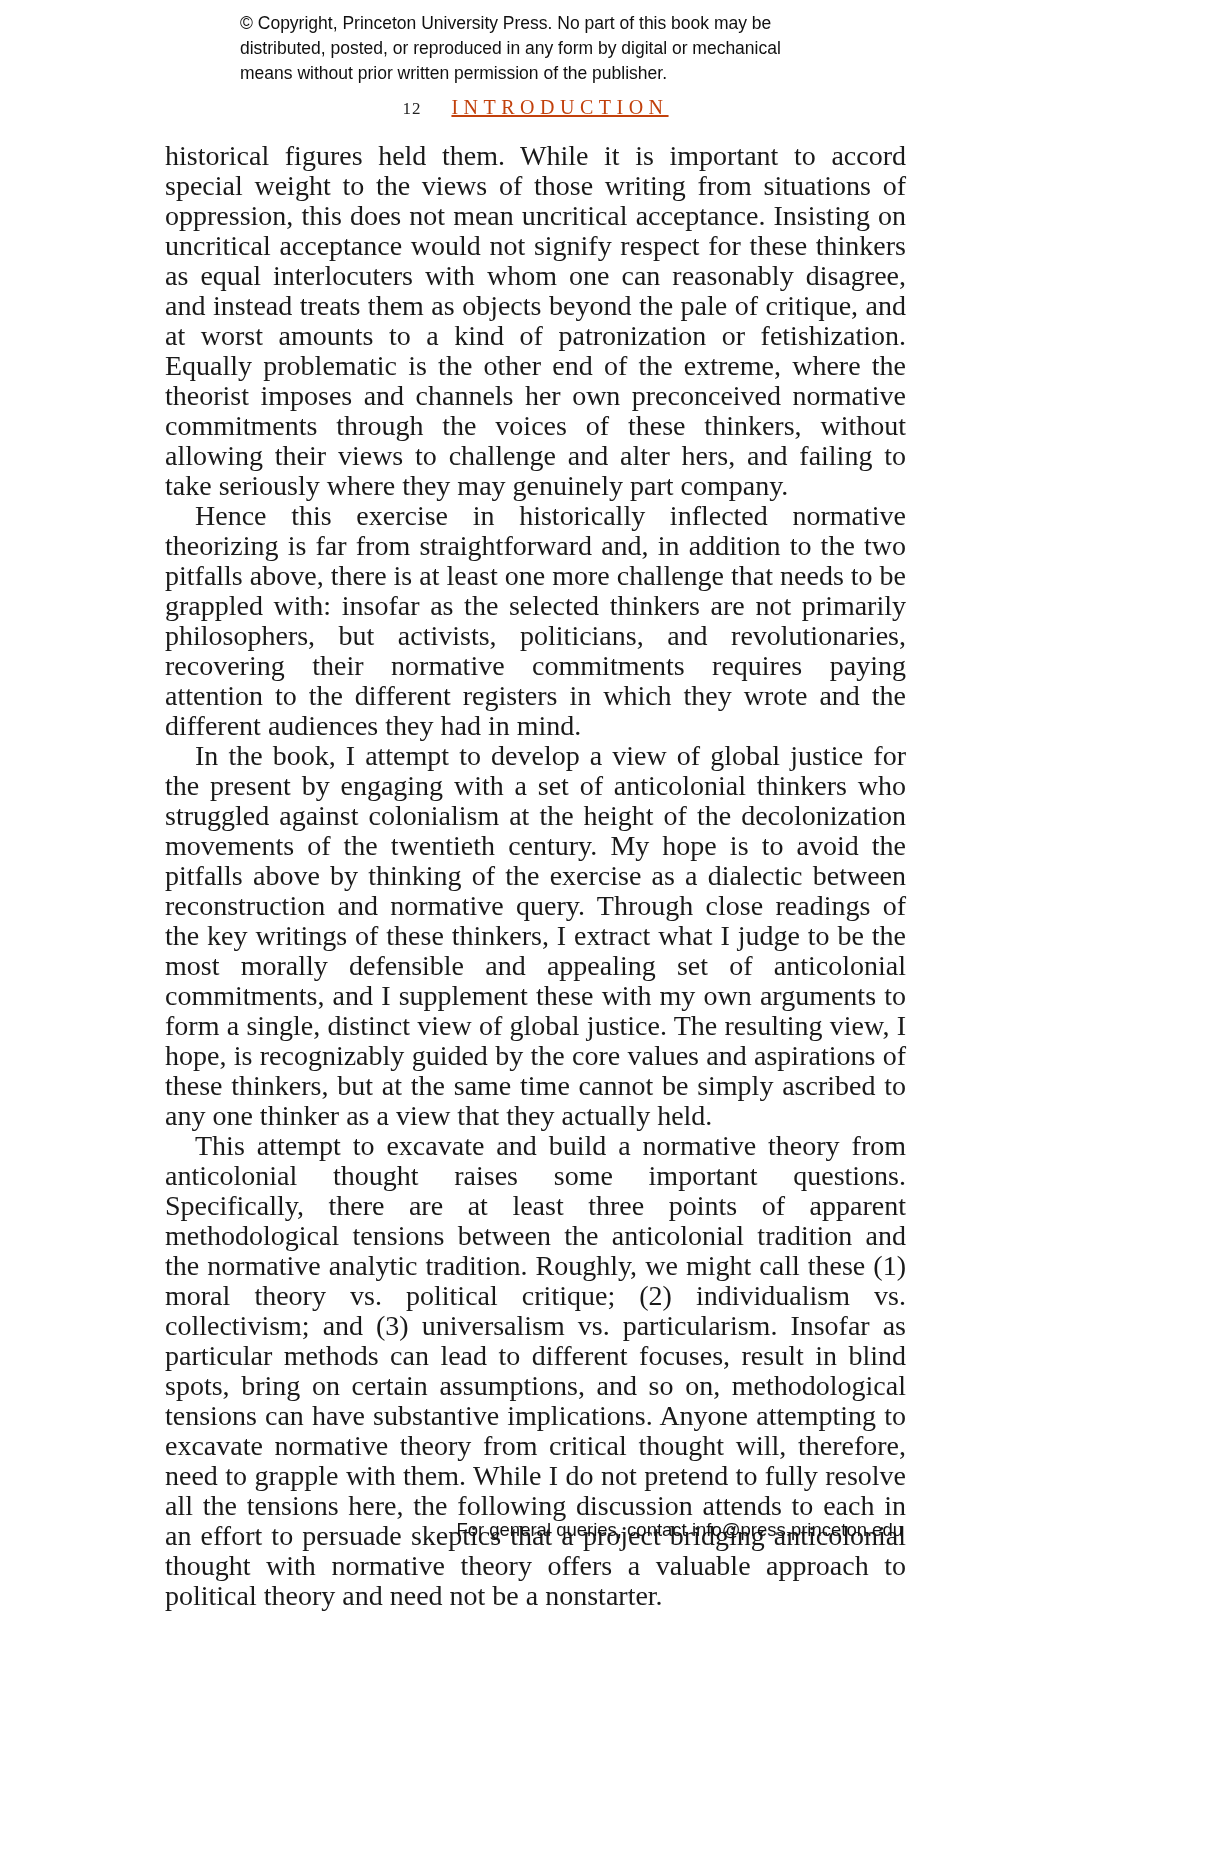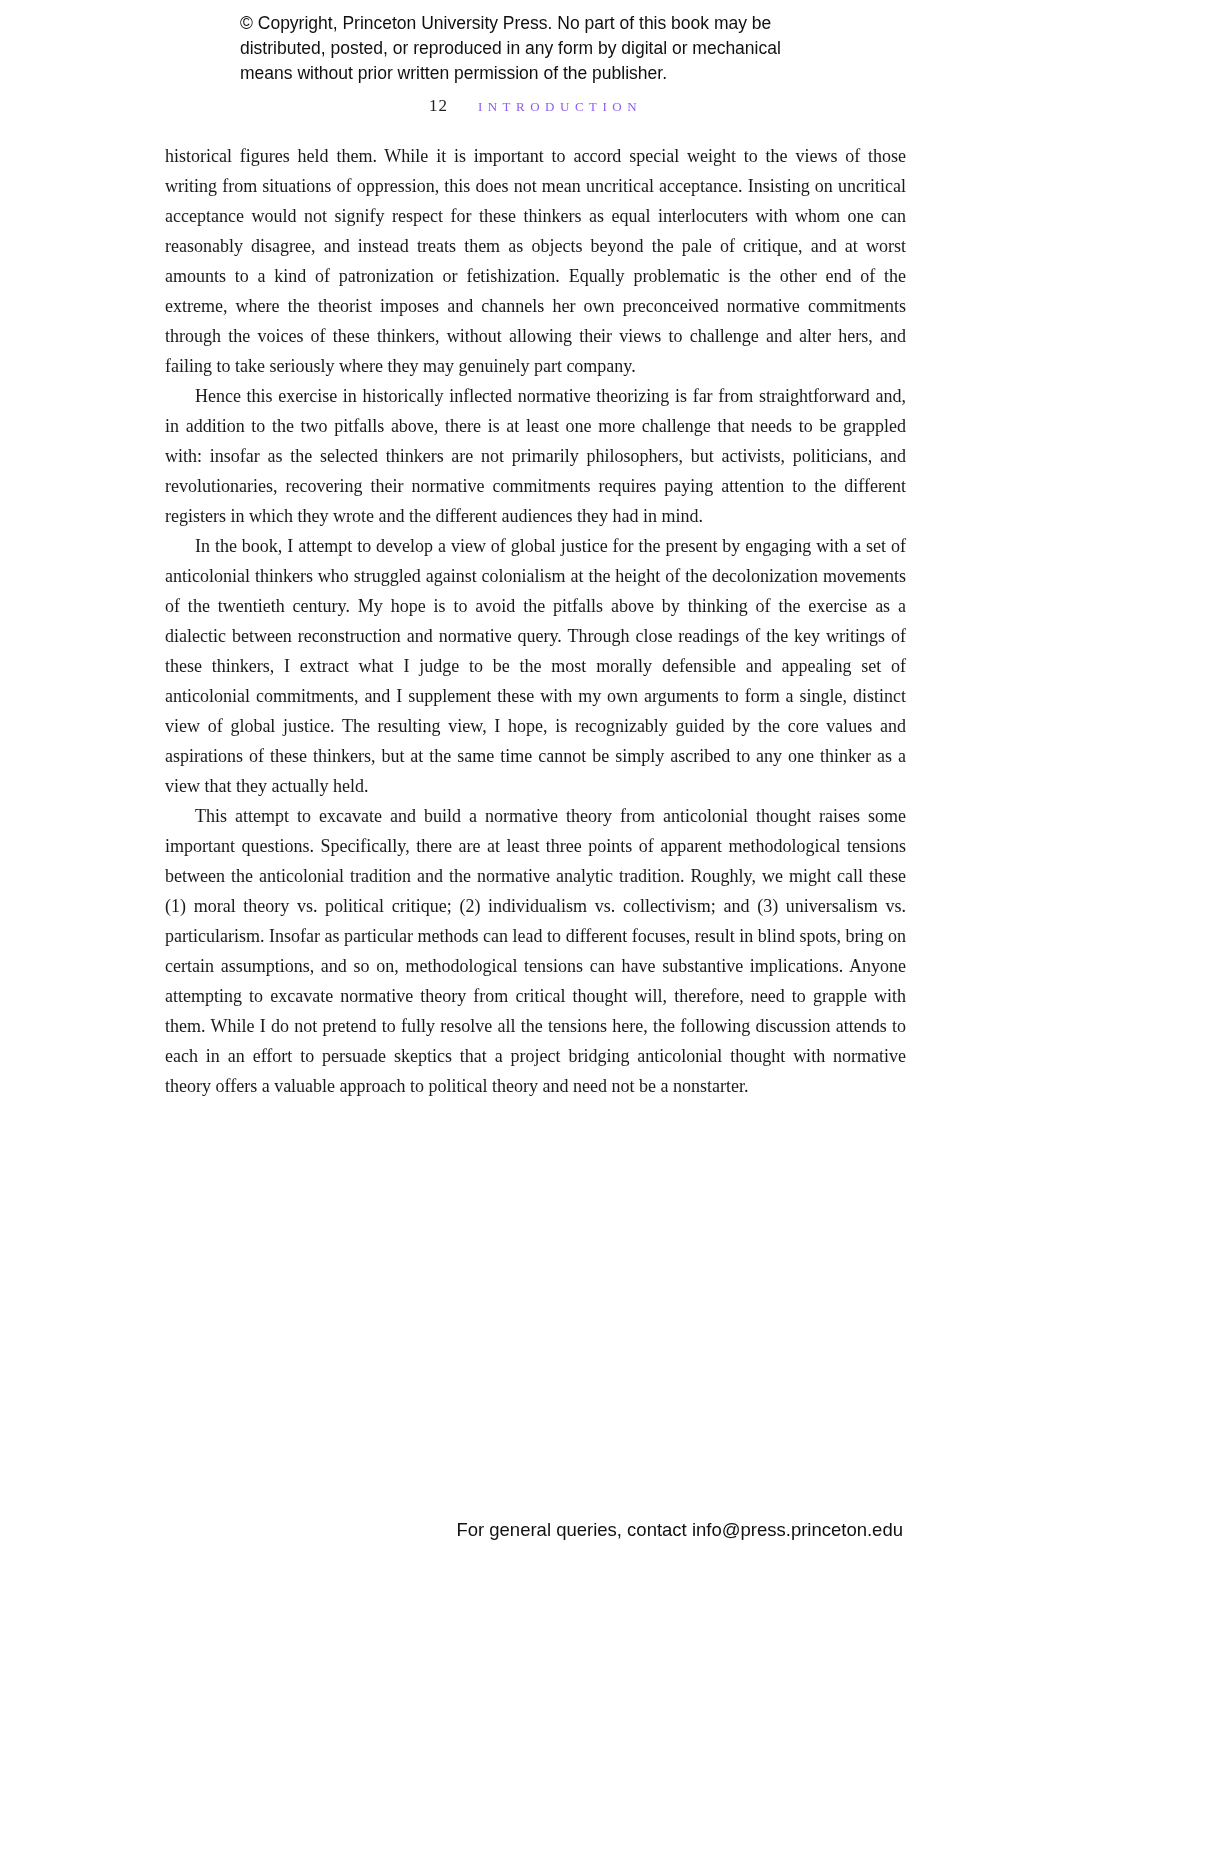--- a/index.html
+++ b/index.html
@@ -31,30 +31,31 @@
     width: 741px;
     text-align: center;
     color: #222;
   }
   .page-number {
     font-size: 17px;
     letter-spacing: 1px;
     margin-right: 30px;
   }
   .chapter-title {
-    font-size: 13px;
+    font-size: 20px;
     letter-spacing: 5.5px;
-    color: #8b5cf6;
+    color: #c2410c;
+    text-decoration: underline;
   }
   .body-text {
     position: absolute;
     left: 165px;
     top: 141px;
     width: 741px;
-    font-size: 18px;
+    font-size: 28px;
     line-height: 30px;
     text-align: justify;
     color: #1a1a1a;
   }
   .body-text p {
     margin: 0;
     padding: 0;
   }
   .body-text p.indent {
     text-indent: 30px;

